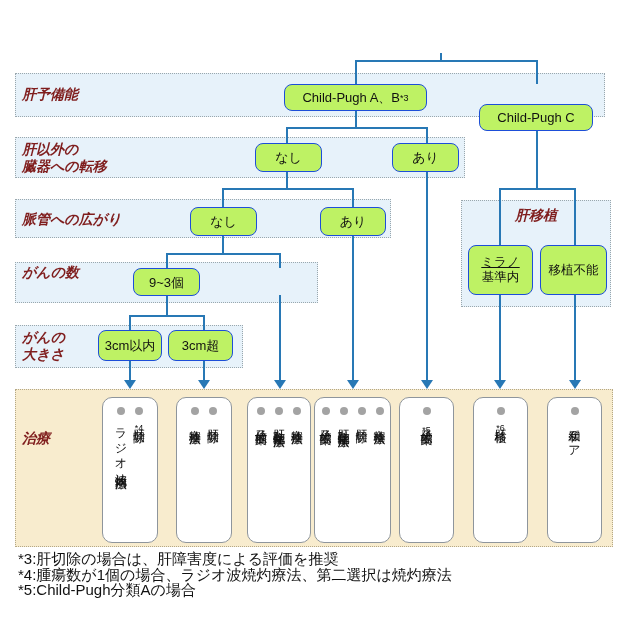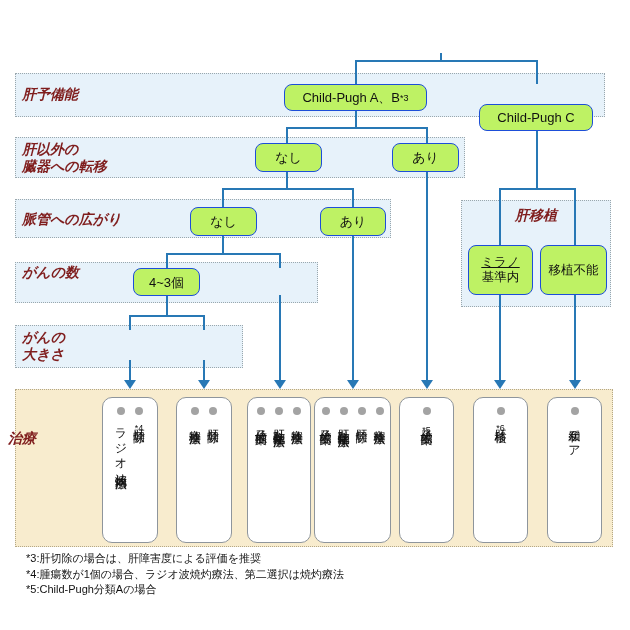--- a/index.html
+++ b/index.html
@@ -17,21 +17,21 @@
   .arrow{position:absolute;width:0;height:0;border-left:6px solid transparent;
          border-right:6px solid transparent;border-top:9px solid #2878b5;}
   .tbox{position:absolute;top:397px;height:146px;background:#fff;border:1px solid #8e959c;
         border-radius:10px;display:flex;flex-direction:row-reverse;justify-content:center;
         gap:3px;padding-top:9px;box-sizing:border-box;}
   .tcol{display:flex;flex-direction:column;align-items:center;width:15px;}
   .dot{width:8px;height:8px;border-radius:50%;background:#a3a3a3;margin-bottom:5px;flex:none;}
   .vt{writing-mode:vertical-rl;text-orientation:mixed;font-size:12px;line-height:14px;
       letter-spacing:1px;color:#111;}
   .nt{font-size:9px;text-combine-upright:all;letter-spacing:0;}
-  .foot{position:absolute;left:18px;top:551px;font-size:11px;line-height:15.5px;color:#111;margin-left:8px;}
+  .foot{position:absolute;left:18px;top:551px;font-size:15px;line-height:15.5px;color:#111;}
   .twolines{display:flex;flex-direction:column;justify-content:center;}
 </style>
 </head>
 <body>
 
 <div id="stage">
 
   <div class="band" style="left:15px;top:73px;width:590px;height:44px;"></div>
   <div class="band" style="left:15px;top:137px;width:450px;height:41px;"></div>
   <div class="band" style="left:15px;top:199px;width:376px;height:39px;"></div>
@@ -44,21 +44,21 @@
   <div class="rowlabel" style="left:22px;top:211px;">脈管への広がり</div>
   <div class="rowlabel" style="left:22px;top:141px;">
     <span style="display:block;">肝以外の</span>
     <span style="display:block;">臓器への転移</span>
   </div>
   <div class="rowlabel" style="left:22px;top:264px;">がんの数</div>
   <div class="rowlabel" style="left:22px;top:329px;">
     <span style="display:block;">がんの</span>
     <span style="display:block;">大きさ</span>
   </div>
-  <div class="rowlabel" style="left:8px;top:430px;">治療</div>
+  <div class="rowlabel" style="left:22px;top:430px;">治療</div>
   <div class="rowlabel" style="left:461px;top:206px;width:150px;text-align:center;line-height:18px;">
     <span style="display:block;">肝移植</span>
   </div>
 
   <i class="ln v" style="left:440px;top:53px;height:8px;"></i>
   <i class="ln h" style="left:355px;top:60px;width:183px;"></i>
   <i class="ln v" style="left:355px;top:60px;height:24px;"></i>
   <i class="ln v" style="left:536px;top:60px;height:24px;"></i>
   <i class="ln v" style="left:355px;top:111px;height:17px;"></i>
   <i class="ln h" style="left:286px;top:127px;width:142px;"></i>
@@ -101,22 +101,24 @@
       <sup>*3</sup>
   </div>
   <div class="node" style="left:479px;top:84px;width:114px;height:27px;margin-top:20px;">Child-Pugh C</div>
 
   <div class="node" style="left:255px;top:143px;width:67px;height:29px;">なし</div>
   <div class="node" style="left:392px;top:143px;width:67px;height:29px;">あり</div>
 
   <div class="node" style="left:190px;top:207px;width:67px;height:29px;">なし</div>
   <div class="node" style="left:320px;top:207px;width:66px;height:29px;">あり</div>
 
-  <div class="node" style="left:133px;top:268px;width:67px;height:28px;">4~3個</div>
-
+  <div class="node" style="left:133px;top:268px;width:67px;height:28px;">9~3個</div>
+
+  <div class="node" style="left:98px;top:330px;width:64px;height:31px;">3cm以内</div>
+  <div class="node" style="left:168px;top:330px;width:65px;height:31px;">3cm超</div>
 
   <div class="node twolines" style="left:468px;top:245px;width:65px;height:50px;font-size:12.5px;">
     <span style="display:block;text-decoration:underline;">ミラノ</span>
     <span style="display:block;">基準内</span>
   </div>
   <div class="node" style="left:540px;top:245px;width:67px;height:50px;font-size:12.5px;">移植不能</div>
 
   <div class="tbox" style="left:102px;width:56px;">
     <div class="tcol">
         <span class="dot"></span>

